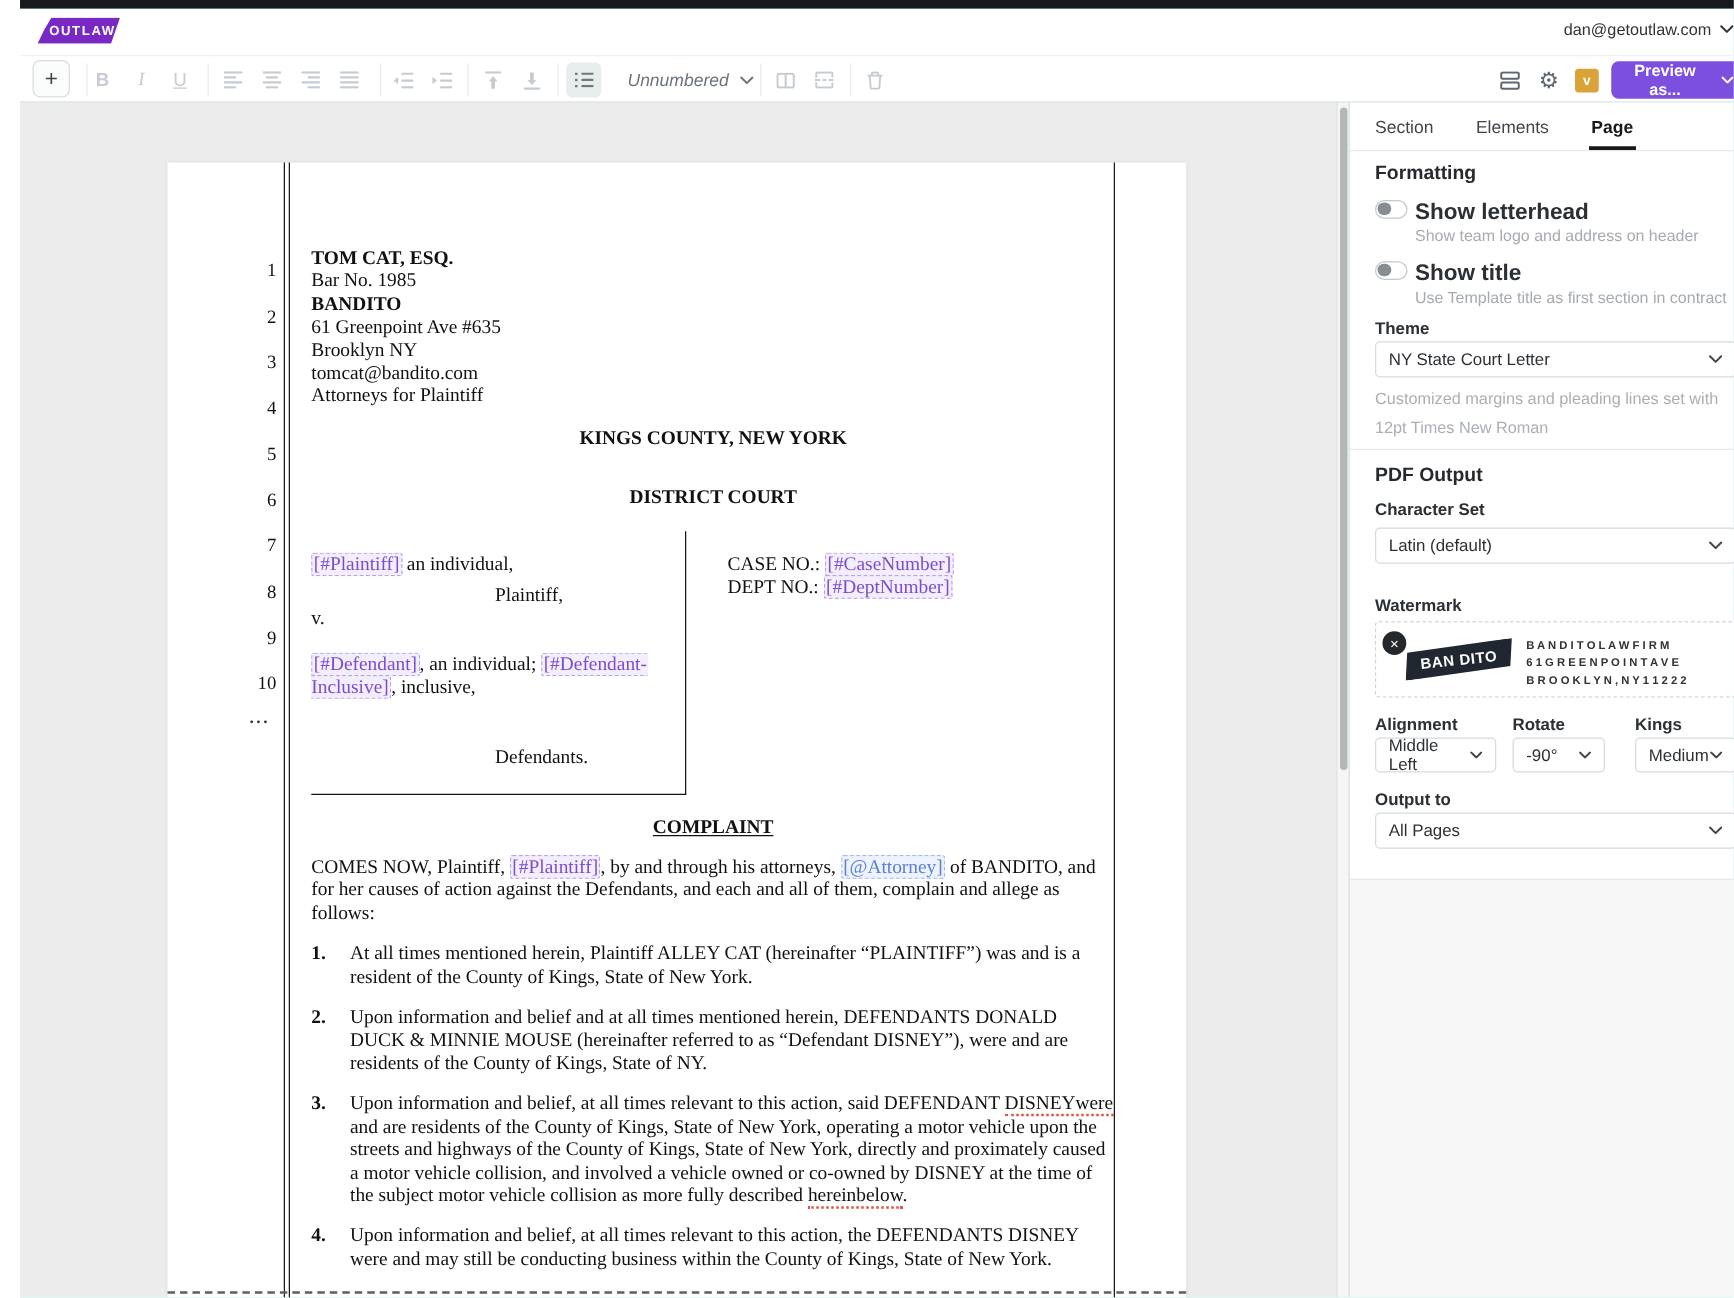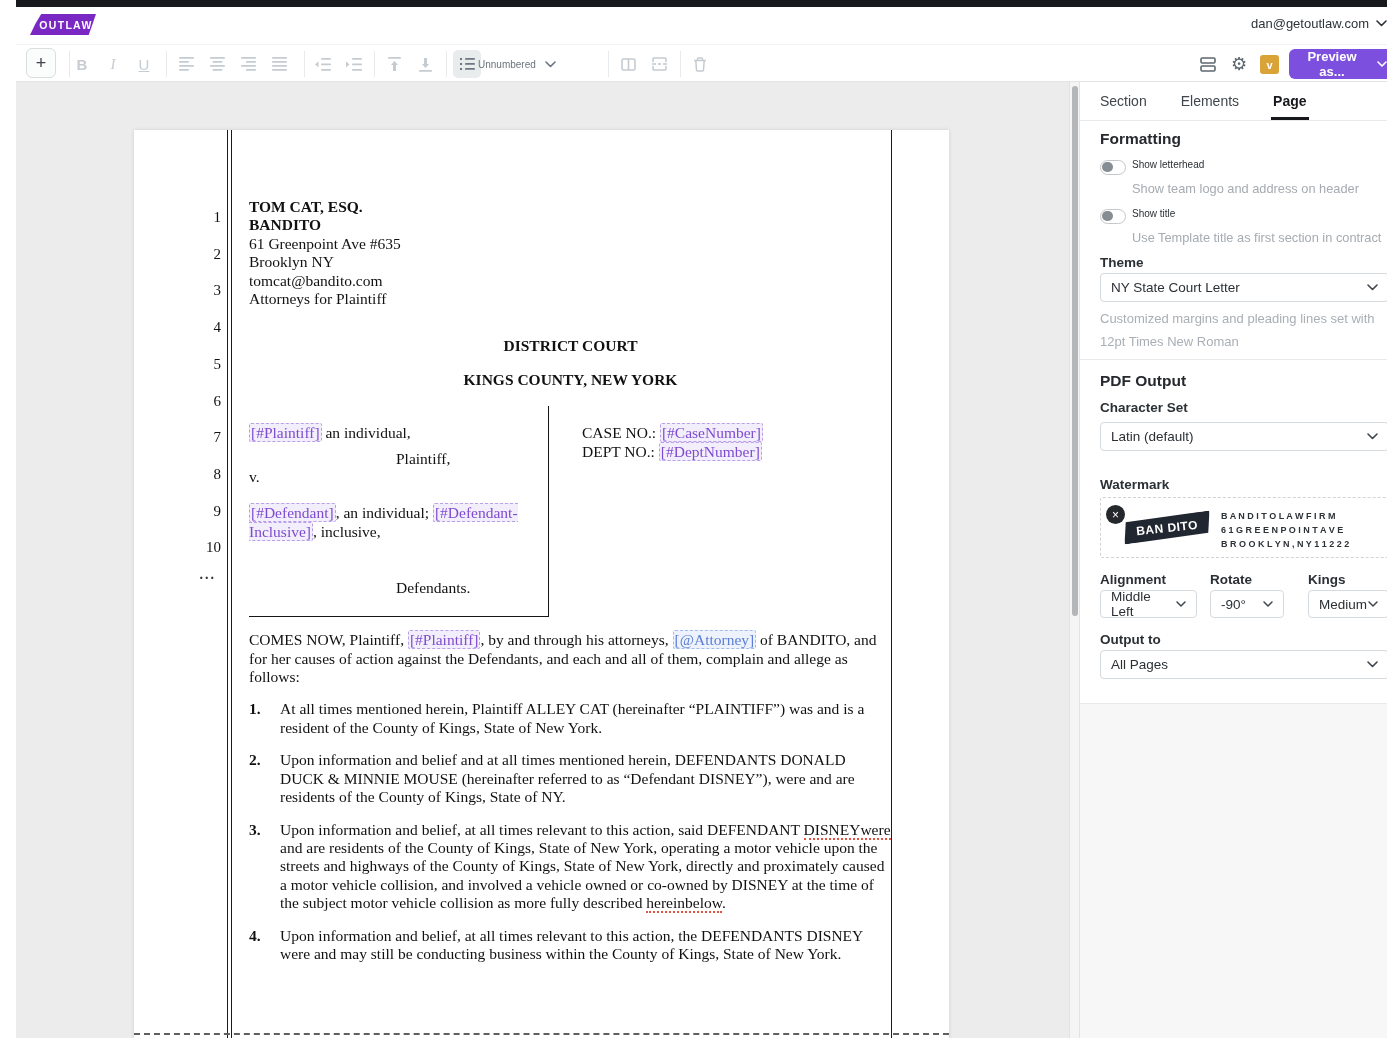--- a/index.html
+++ b/index.html
@@ -19,21 +19,21 @@
 
   .toolbar { position:absolute; left:0; top:44px; width:100%; height:38px; background:#fff;
              border-top:1px solid #f2f2f2; border-bottom:1px solid #e4e4e4; }
   .tb { position:absolute; display:flex; align-items:center; justify-content:center; }
   .sep { position:absolute; top:6px; width:1px; height:26px; background:#e8eaec; }
   .plusbtn { left:10px; top:3px; width:30px; height:30px; border:1px solid #d9dde0; border-radius:6px;
              background:#fbfcfc; color:#3c434a; font-size:18px; font-weight:400; }
   .fmt { top:8px; width:24px; height:22px; font-size:15px; color:#c6ccd2; }
   .icon { top:10px; width:18px; height:18px; }
   .listbtn { left:437px; top:5px; width:28px; height:28px; background:#e9eced; border-radius:5px; }
-  .listsel { left:458px; top:8px; height:22px; color:#6b747c; font-size:10px; gap:9px; padding:0 4px; cursor:pointer; }
+  .listsel { left:482px; top:8px; height:22px; color:#6b747c; font-size:14px; gap:9px; padding:0 4px; cursor:pointer;font-style:italic; }
   .goldbadge { left:1244px; top:10px; width:19px; height:19px; background:#d9a337; border-radius:3px;
                color:#fff; font-size:11px; font-weight:700; }
   .previewbtn { left:1273px; top:4px; width:104px; height:30px; background:#7c4fdf; border-radius:6px;
                 color:#fff; font-size:13px; font-weight:600; gap:8px; cursor:pointer; border:none; }
 
   
   .canvas { position:absolute; left:0; top:82px; width:1053px; height:956px; background:#edecec; }
   .page { position:absolute; left:118px; top:48px; width:815px; height:920px; background:#fff;
           box-shadow:0 0 4px rgba(0,0,0,.12); font-family:"Liberation Serif","DejaVu Serif",serif; color:#111; }
   .vrule { position:absolute; top:0; bottom:0; width:1.2px; background:#1a1a1a; }
@@ -73,21 +73,21 @@
           display:flex; padding-left:18px; gap:30px; }
   .tab { height:100%; display:flex; align-items:center; font-size:14px; color:#3f464c; font-weight:500;
          padding:0 2px; cursor:pointer; }
   .tab.active { color:#16181b; font-weight:600; box-shadow:inset 0 -3px #17191c; }
   .sheading { position:absolute; left:20px; font-size:15.5px; font-weight:600; color:#26292d; }
   .flabel { position:absolute; font-size:13.5px; font-weight:600; color:#2b3035; }
   .toggle { position:absolute; left:20px; width:26px; height:15px; border:1.5px solid #c3c8cc;
             border-radius:9px; background:#fff; cursor:pointer; }
   .toggle .knob { position:absolute; left:1px; top:0.8px; width:10.5px; height:10.5px; border-radius:50%;
                   background:#868d93; }
-  .tlabel { position:absolute; left:52px; font-size:10px; font-weight:400; color:#2b3035; }
+  .tlabel { position:absolute; left:52px; font-size:18px; font-weight:700; color:#2b3035; }
   .tdesc { position:absolute; left:52px; font-size:12.8px; color:#a5abb1; }
   .select { position:absolute; border:1px solid #d5dade; border-radius:4px; background:#fff; height:29px;
             display:flex; align-items:center; justify-content:space-between; padding:0 10px;
             font-size:13.5px; color:#2b3035; cursor:pointer; }
   .helper { position:absolute; left:20px; width:285px; font-size:13px; line-height:22.5px; color:#a9afb5; }
   .divider { position:absolute; left:0; width:100%; height:1px; background:#e9e9eb; }
   .wmbox { position:absolute; left:20px; top:415px; width:289px; height:61px; border:1px dashed #ced3d7;
            border-radius:3px; background:#fff; }
   .wmclose { position:absolute; left:5px; top:7px; width:19px; height:19px; border-radius:50%;
              background:#24282d; color:#fff; font-size:12px; display:flex; align-items:center;
@@ -275,44 +275,46 @@
       <div class="lineno" style="top:263px">6</div>
       <div class="lineno" style="top:299px">7</div>
       <div class="lineno" style="top:336px">8</div>
       <div class="lineno" style="top:373px">9</div>
       <div class="lineno" style="top:409px">10</div>
       <div class="lndots" style="top:437px">...</div>
 
       <div class="content">
         <div class="atty">
           <div class="b">TOM CAT, ESQ.</div>
+          <div>Bar No. 1985</div>
           <div class="b">BANDITO</div>
           <div>61 Greenpoint Ave #635</div>
           <div>Brooklyn NY</div>
           <div>tomcat@bandito.com</div>
           <div>Attorneys for Plaintiff</div>
         </div>
 
+        <div class="courtline">KINGS COUNTY, NEW YORK</div>
         <div class="courtline first">DISTRICT COURT</div>
-        <div class="courtline">KINGS COUNTY, NEW YORK</div>
 
         <div class="caption">
           <div class="cap-left">
             <div><span class="token">[#Plaintiff]</span><span> an individual,</span></div>
             <div class="pl-label">Plaintiff,</div>
             <div>v.</div>
             <div class="def-line"><span class="token">[#Defendant]</span><span>, an individual; </span><span class="token">[#Defendant-Inclusive]</span><span>, inclusive,</span></div>
             <div class="defs-label">Defendants.</div>
           </div>
           <div class="cap-right">
             <div><span>CASE NO.: </span><span class="token">[#CaseNumber]</span></div>
             <div><span>DEPT NO.: </span><span class="token">[#DeptNumber]</span></div>
           </div>
         </div>
 
+        <div class="complaint">COMPLAINT</div>
 
         <div class="para"><span>COMES NOW, Plaintiff, </span><span class="token">[#Plaintiff]</span><span>, by and through his attorneys, </span><span class="token blue">[@Attorney]</span><span>  of BANDITO, and for her causes of action against the Defendants, and each and all of them, complain and allege as follows:</span></div>
 
         <div class="item">
           <span class="num">1.</span>
           <span>At all times mentioned herein, Plaintiff ALLEY CAT (hereinafter “PLAINTIFF”) was and is a resident of the County of Kings, State of New York.</span>
         </div>
         <div class="item">
           <span class="num">2.</span>
           <span>Upon information and belief and at all times mentioned herein, DEFENDANTS DONALD DUCK &amp; MINNIE MOUSE (hereinafter referred to as “Defendant DISNEY”), were and are residents of the County of Kings, State of NY.</span>

